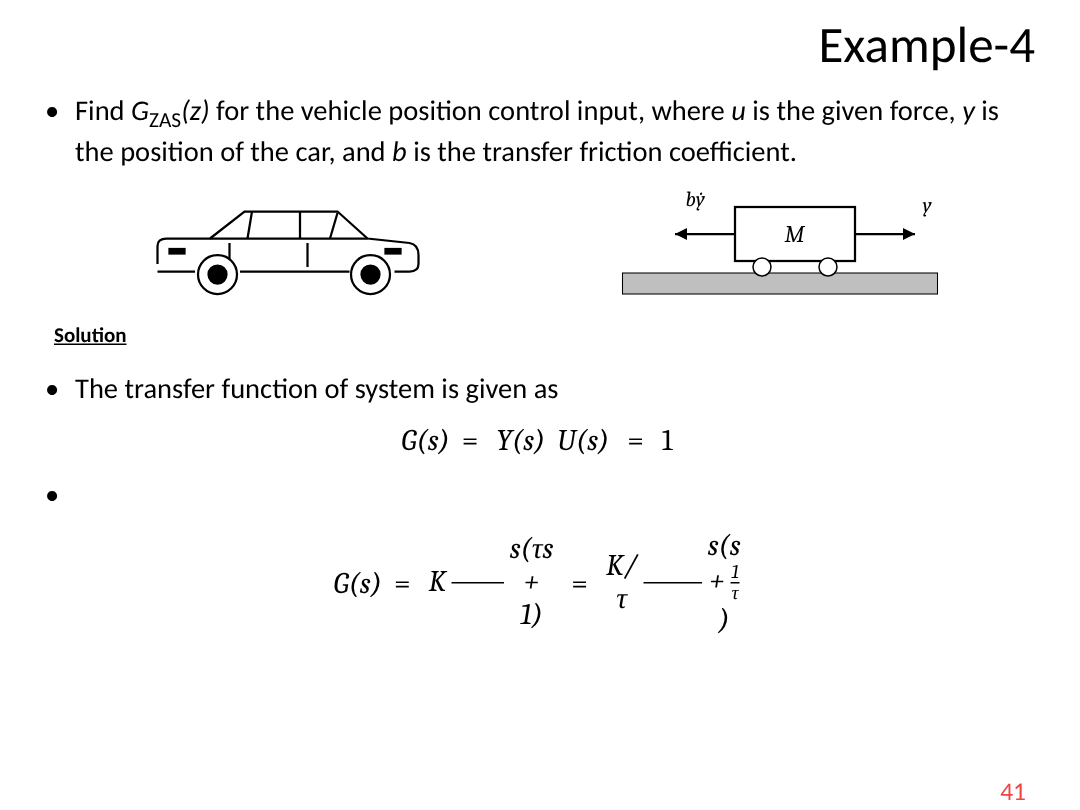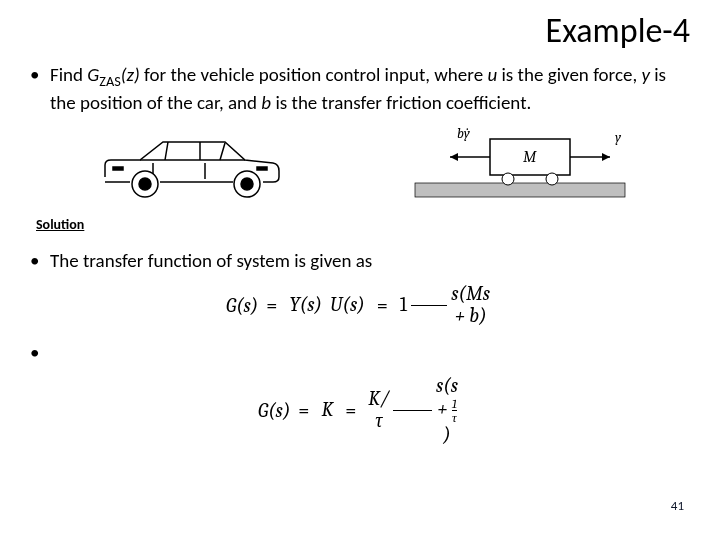--- a/index.html
+++ b/index.html
@@ -77,23 +77,23 @@
     line-height: 1;
     vertical-align: middle;
   }
   .minifrac .minibar {
     width: 100%;
     border-top: 1px solid #000;
   }
   .pagenum {
     position: absolute;
     right: 36px;
-    bottom: 27px;
-    font-size: 13px;
-    color: #0f172a;
+    bottom: 2px;
+    font-size: 17px;
+    color: #ef4444;
   }
   .car-svg { width: 210px; height: 80px; }
   .mass-svg { width: 230px; height: 85px; }
 </style>
 </head>
 <body>
 
 <h1 class="title">Example-4</h1>
 
 <div class="bullet">
@@ -152,36 +152,36 @@
     <span class="upright">=</span>
     <span class="frac">
       <span class="num">Y(s)</span>
       <span class="bar"></span>
       <span class="den">U(s)</span>
     </span>
     <span class="upright">=</span>
     <span class="frac">
       <span class="num upright">1</span>
       <span class="bar"></span>
-      <span class="den">s(Ms + b)</span>
     </span>
   </span>
 </div>
 
 <div class="bullet">
   <span class="dot">•</span>
 </div>
 
 <div class="eq-row">
   <span class="eq">
     <span>G(s)</span>
     <span class="upright">=</span>
     <span class="frac">
       <span class="num">K</span>
       <span class="bar"></span>
+      <span class="den">s(τs + 1)</span>
     </span>
     <span class="upright">=</span>
     <span class="frac">
       <span class="num">K/τ</span>
       <span class="bar"></span>
       <span class="den">
         <span>s(s + </span><span class="minifrac">
             <span>1</span>
             <span class="minibar"></span>
             <span>τ</span>

